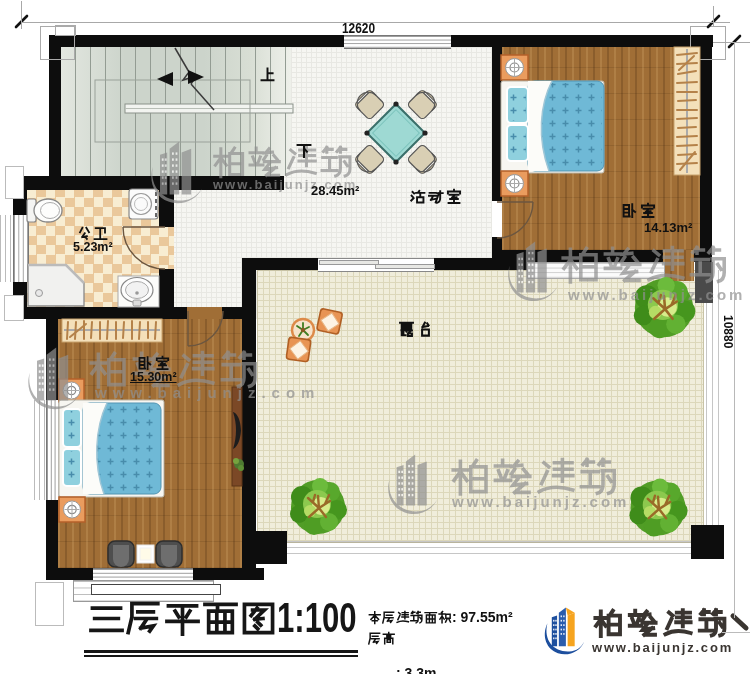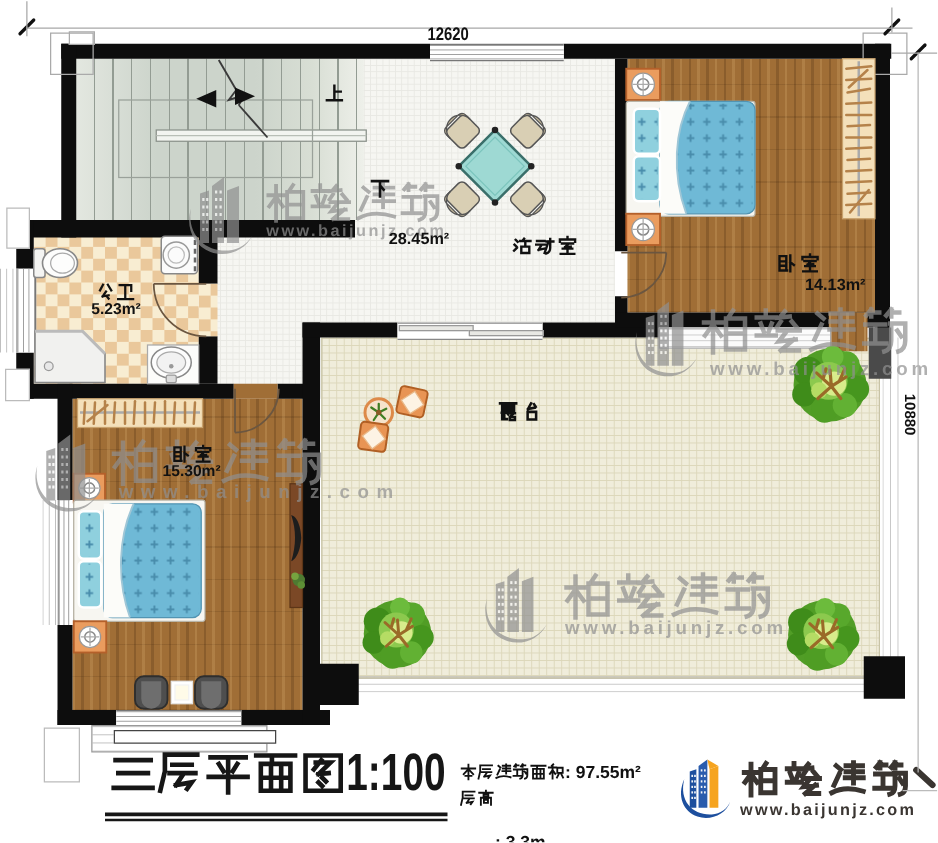--- a/index.html
+++ b/index.html
@@ -649,21 +649,21 @@
 <div class="abs" style="left:722px;top:632px;width:28px;height:1px;background:#bbb;"></div>
 
 <div class="num" style="left:711px;top:325px;width:34px;font-size:12px;transform:rotate(90deg);">10880</div>
 
 <div class="num" style="left:73px;top:240px;font-size:12.5px;">5.23m²</div>
 
 <div class="num" style="left:311px;top:183px;font-size:13px;">28.45m²</div>
 
 <div class="num" style="left:644px;top:220px;font-size:13px;">14.13m²</div>
 
-<div class="num" style="left:130px;top:370px;font-size:12.5px;">15.30m²</div>
+<div class="num" style="left:130px;top:370px;font-size:12.5px;text-decoration:underline;">15.30m²</div>
 
 <div class="num" style="left:277px;top:598px;height:40px;font-size:42px;line-height:40px;transform:scale(0.74,1);transform-origin:0 0;letter-spacing:0px;color:#161616;">1:100</div>
 
 <div class="abs" style="left:84px;top:650px;width:274px;height:3px;background:#161616;"></div>
 <div class="abs" style="left:84px;top:655px;width:274px;height:1.5px;background:#161616;"></div>
 
 <div class="num" style="left:452px;top:609px;font-size:14px;">:&nbsp;97.55m²</div>
 
 <div class="num" style="left:396px;top:665px;font-size:14px;">:&nbsp;3.3m</div>
 

